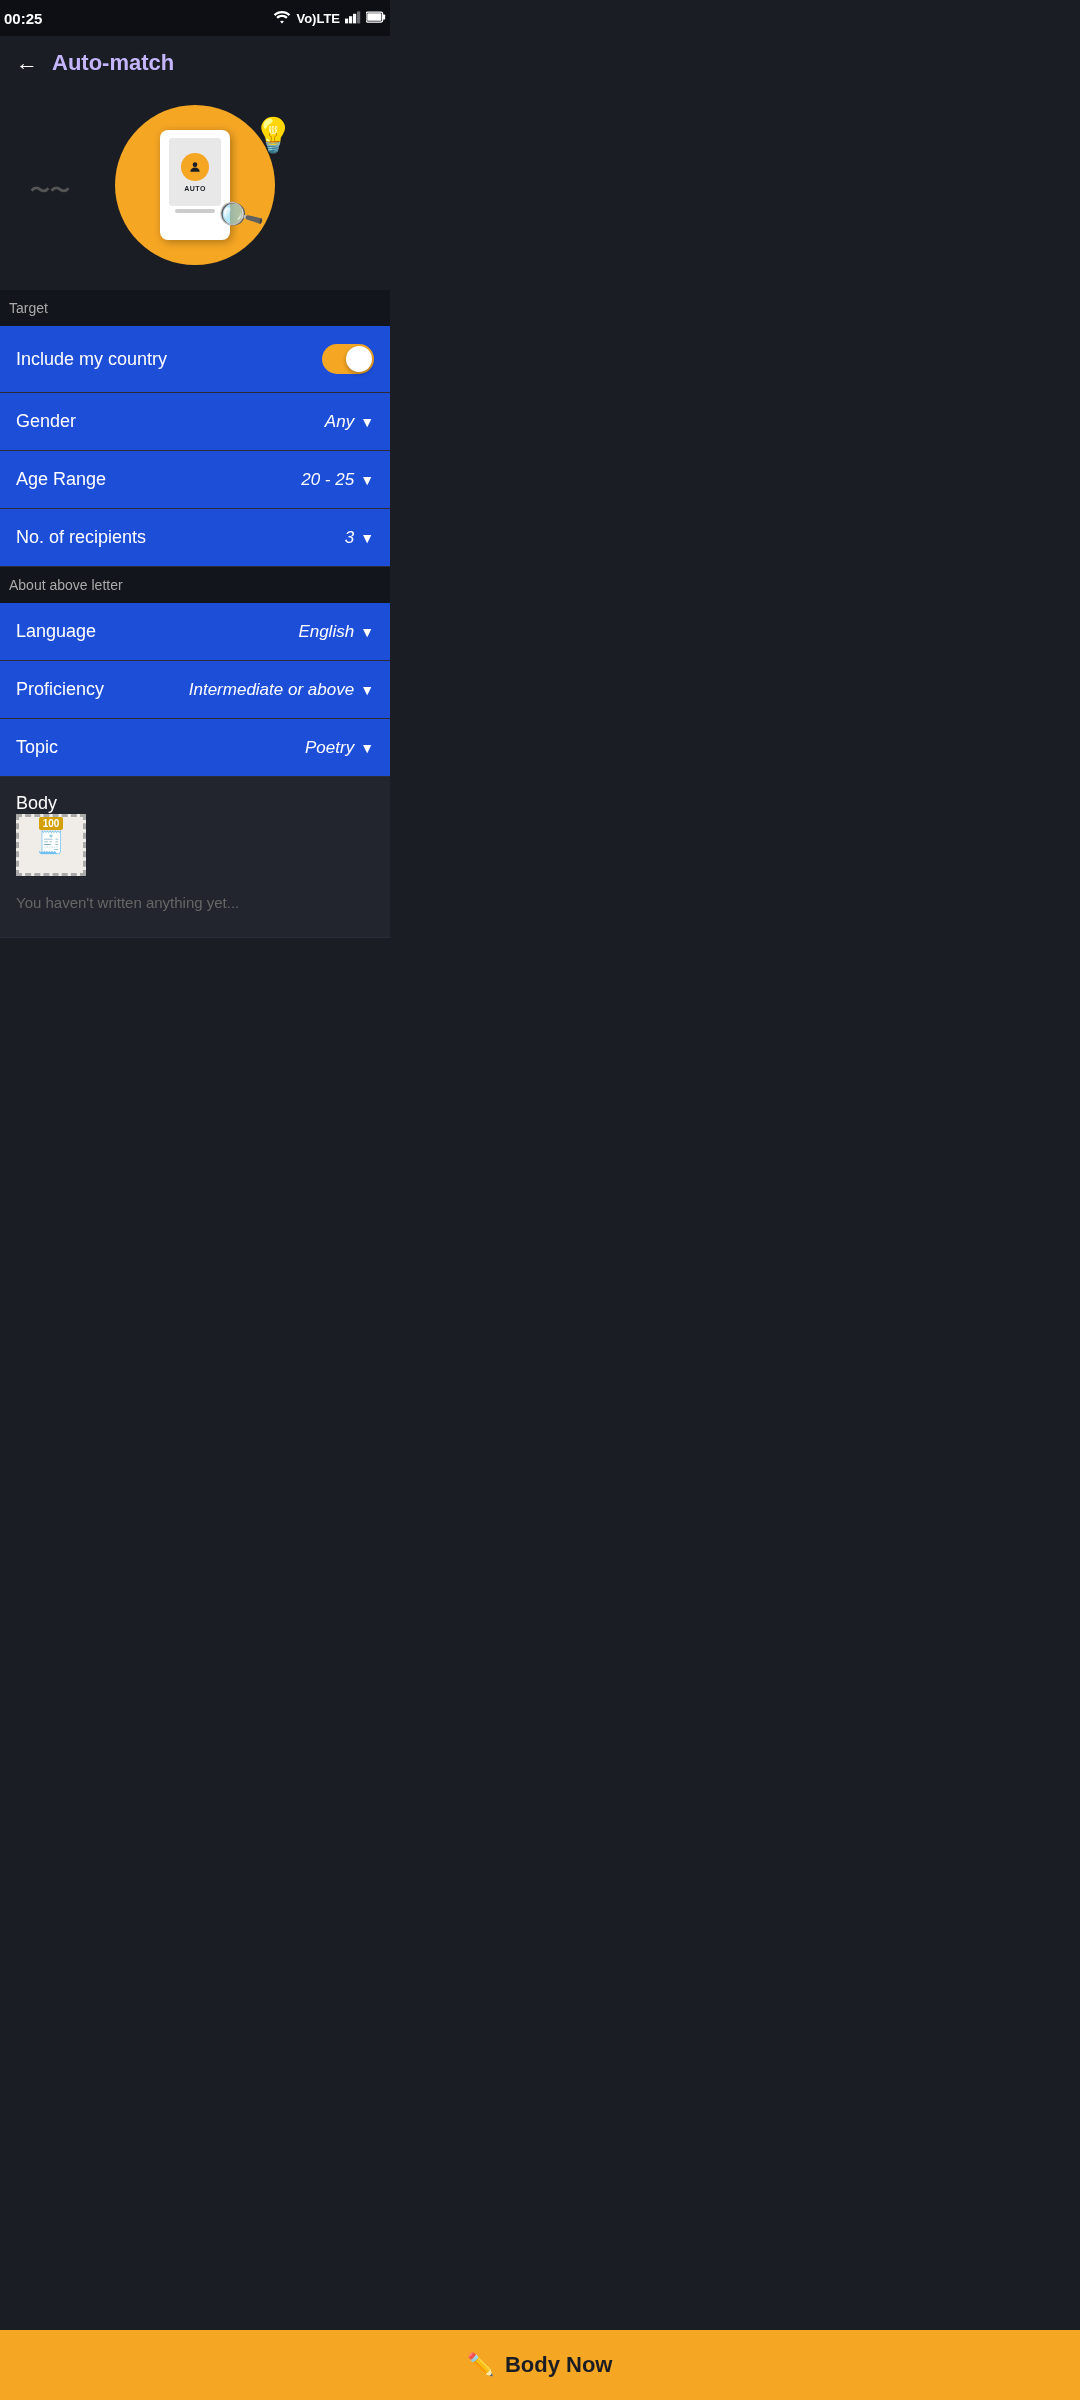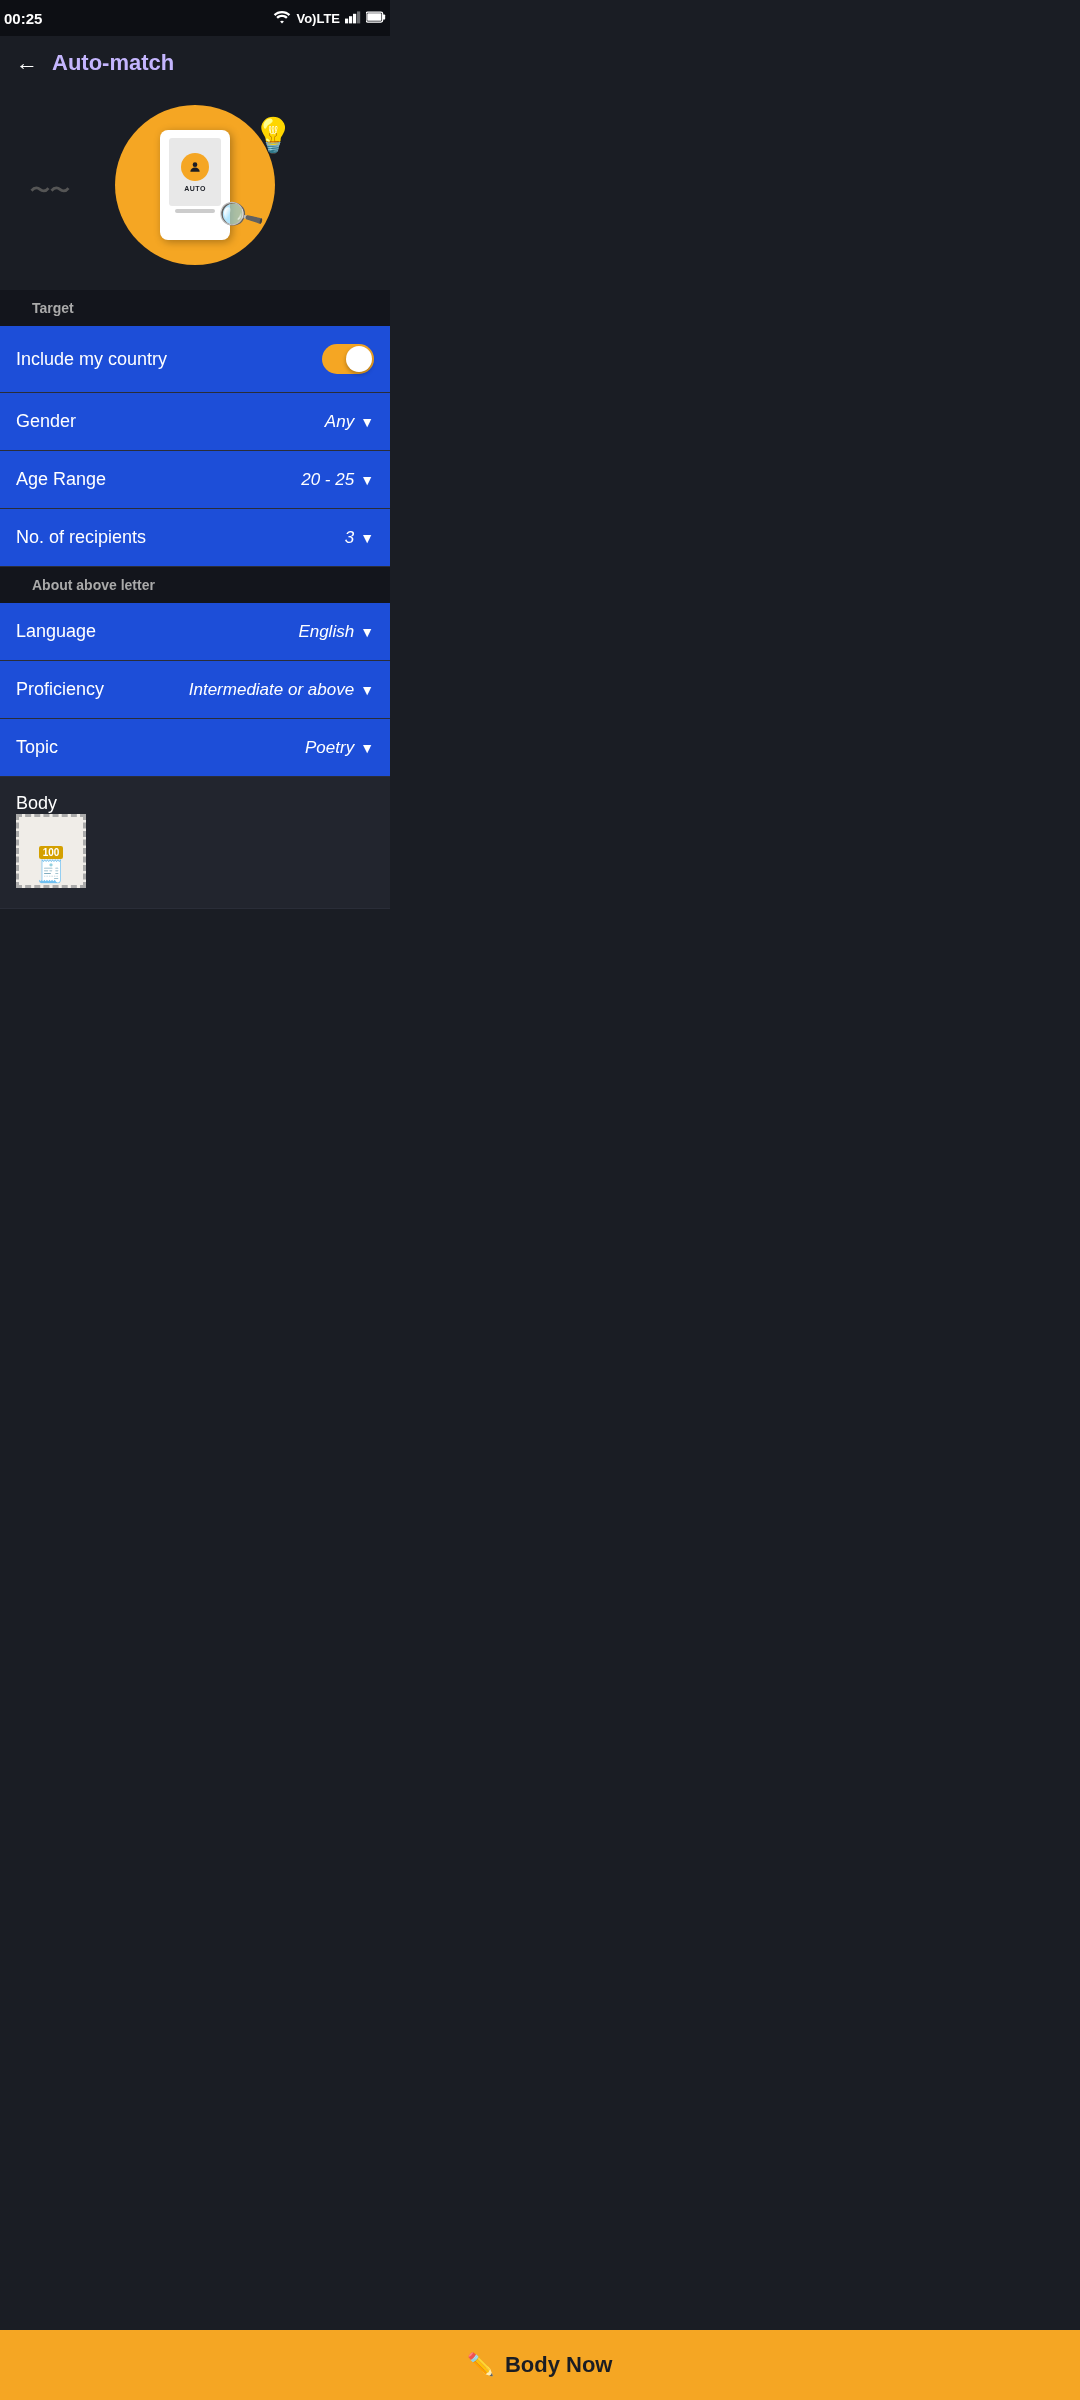--- a/index.html
+++ b/index.html
@@ -120,24 +120,23 @@
     .hero-bulb {
       position: absolute;
       top: 10px;
       right: -20px;
       font-size: 34px;
     }
 
     
     .section-label {
       background: #13151c;
-      padding: 10px 32px;
+      padding: 10px 9px;
       font-size: 14px;
       color: #aaa;
-      font-weight: bold;
     }
 
     
     .row-item {
       background: #1d4ed8;
       display: flex;
       align-items: center;
       justify-content: space-between;
       padding: 18px 16px;
       border-bottom: 1px solid #2a2d38;
@@ -192,24 +191,24 @@
       align-items: flex-start;
       margin-bottom: 10px;
       flex-direction: column;
     }
     .body-label {
       font-size: 18px;
       color: #fff;
     }
     .stamp {
       width: 70px;
-      height: 74px;
+      height: 62px;
       border: 3px dashed #aaa;
       display: flex;
-      align-items: flex-end;
+      align-items: flex-start;
       justify-content: center;
       position: relative;
       background: #f0ede8;
     }
     .stamp-inner {
       display: flex;
       flex-direction: column;
       align-items: center;
       justify-content: center;
     }
@@ -387,20 +386,21 @@
   <div class="body-header">
     <span class="body-label">Body</span>
 
     <div class="stamp">
       <div class="stamp-inner">
         <span class="stamp-number">100</span>
         <span class="stamp-figure">🧾</span>
       </div>
     </div>
   </div>
+  <div class="body-placeholder">You haven't written anything yet...</div>
 </div>
 
 <div class="bottom-pad"></div>
 
 <button class="write-now-btn">
   <span class="write-now-icon">✏️</span>
   <span>Body Now</span>
 </button>
 
 </body></html>

